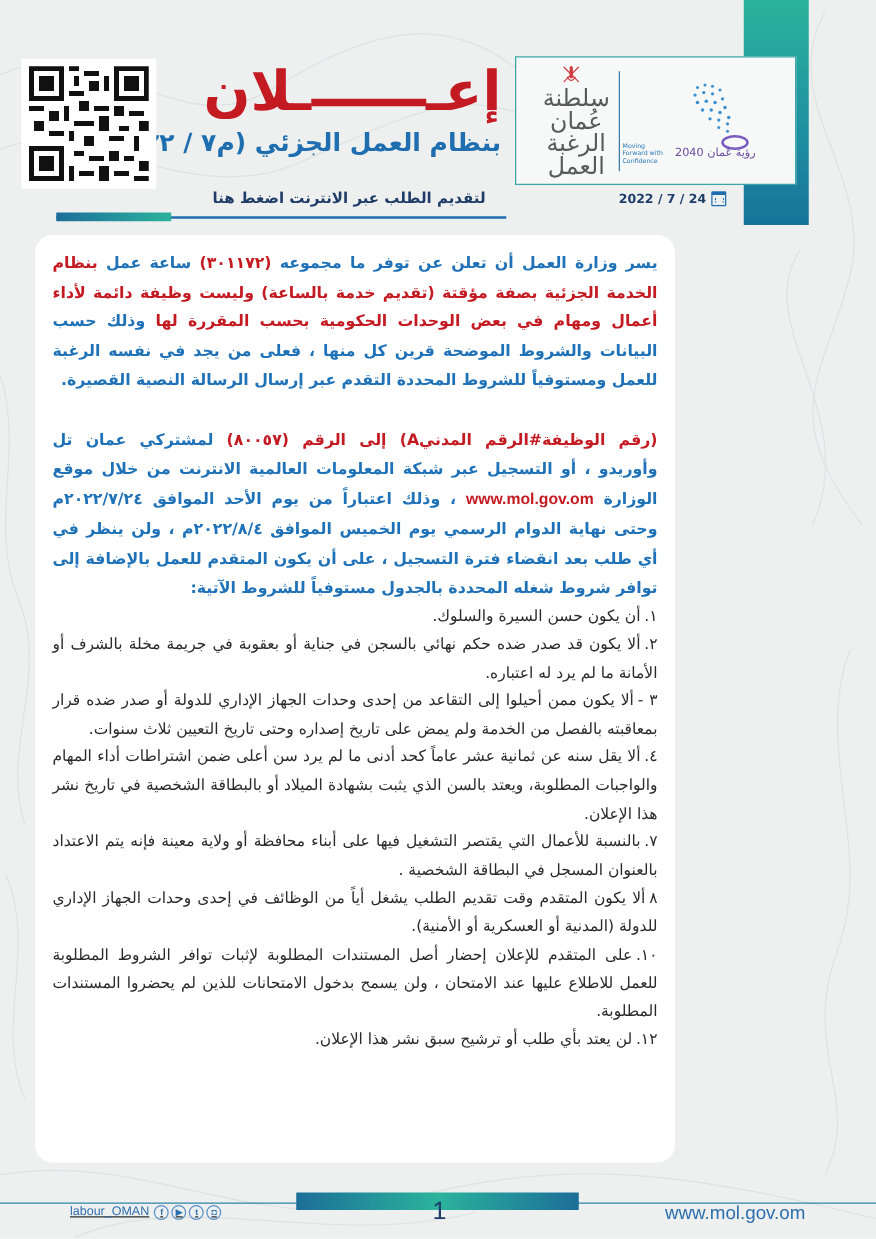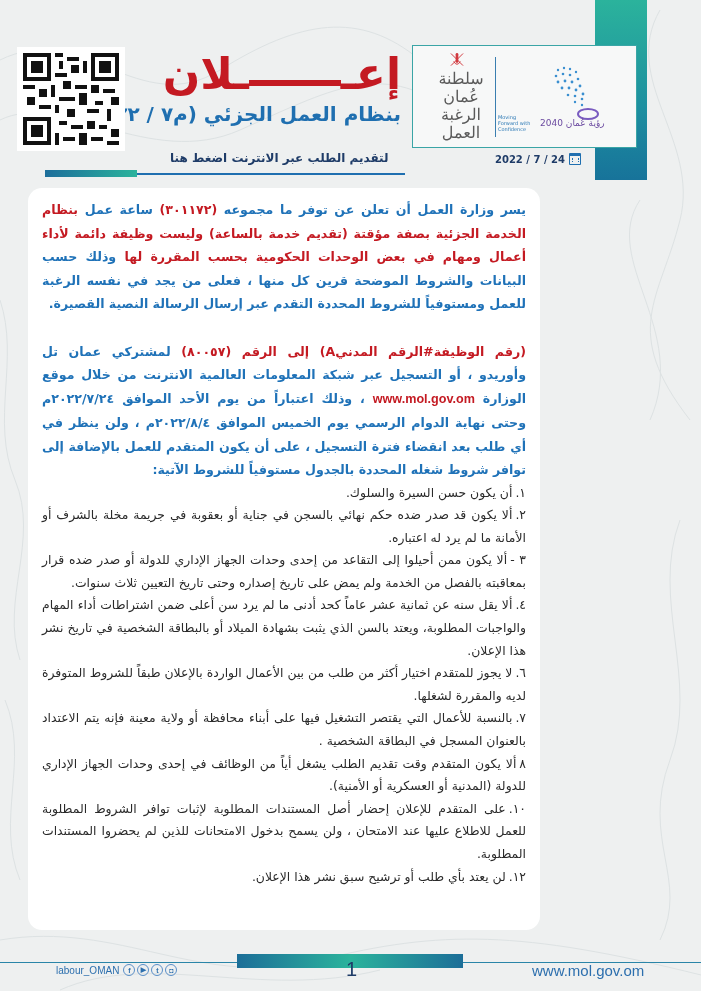--- a/index.html
+++ b/index.html
@@ -22,21 +22,21 @@
   .logo-box {
     position: absolute; left: 412px; top: 45px; width: 225px; height: 103px;
     background: #f7f8f8; border: 1px solid #3aa5a6;
     display: flex; align-items: center; justify-content: space-between; padding: 0 8px;
   }
   .ministry-logo {
     width: 72px; height: 90px; display: flex; flex-direction: column; align-items: center; justify-content: center;
   }
   .emblem { width: 38px; height: 36px; }
   .ministry-text {
-    font-family: "DejaVu Serif", serif; font-size: 16px; color: #5a5a5a; line-height: 18px; text-align: center; margin-top: 2px; margin-left: 8px;
+    font-family: "DejaVu Serif", serif; font-size: 19px; color: #5a5a5a; line-height: 18px; text-align: center; margin-top: 2px; margin-left: 8px;
   }
   .logo-divider { width: 1px; height: 80px; background: #3a7eb0; }
   .vision-logo { width: 130px; height: 90px; position: relative; }
   .vision-text {
     position: absolute; bottom: 14px; left: 42px; font-size: 9px; color: #6b4aa0; white-space: nowrap;
   }
   .vision-sub {
     position: absolute; bottom: 10px; left: 0; font-size: 5px; color: #2c79b5; line-height: 6px; width: 38px; text-align: left; direction: ltr;
   }
   .title-main {
@@ -85,21 +85,21 @@
   .cond .num { margin-left: 3px; }
 
   
   .footer-line { position: absolute; left: 0; top: 962px; width: 701px; height: 1px; background: #2a85a8; z-index: 1; }
   .footer-bar {
     position: absolute; left: 237px; top: 954px; width: 226px; height: 14px; z-index: 2;
     background: linear-gradient(90deg, #1c6e98 0%, #2bb39c 50%, #1c6e98 100%);
   }
   .footer-url { position: absolute; left: 532px; top: 962px; font-size: 15px; color: #2c6fae; direction: ltr; font-family: "Liberation Sans", sans-serif; z-index: 2; }
   .page-num { position: absolute; left: 346px; top: 958px; font-size: 20px; color: #1f3c68; font-family: "Liberation Sans", sans-serif; z-index: 2; }
-  .social { position: absolute; left: 56px; top: 964px; direction: ltr; display: flex; align-items: flex-end; gap: 2px; z-index: 2; }
+  .social { position: absolute; left: 56px; top: 964px; direction: ltr; display: flex; align-items: flex-start; gap: 2px; z-index: 2; text-decoration: underline; }
   .social-handle { font-size: 10px; color: #2c6fae; font-family: "Liberation Sans", sans-serif; margin-right: 2px; }
   .soc-icon {
     width: 12px; height: 12px; border: 1px solid #5a8fc8; border-radius: 50%;
     font-size: 7px; color: #2c6fae; display: flex; align-items: center; justify-content: center; font-family: "Liberation Sans", sans-serif; font-weight: bold;
   }
 </style>
 </head>
 <body>
 
 <svg class="bg-lines" width="701" height="991" viewBox="0 0 701 991">
@@ -237,21 +237,20 @@
 
   <p class="para">
     <span class="red">(رقم الوظيفة#الرقم المدني‪A‬) إلى الرقم (٨٠٠٥٧)</span><span class="blue"> لمشتركي عمان تل وأوريدو ، أو التسجيل عبر شبكة المعلومات العالمية الانترنت من خلال موقع الوزارة </span><a class="red" style="font-family:'Liberation Sans',sans-serif;">www.mol.gov.om</a><span class="blue"> ، وذلك اعتباراً من يوم الأحد الموافق ٢٠٢٢/٧/٢٤م وحتى نهاية الدوام الرسمي يوم الخميس الموافق ٢٠٢٢/٨/٤م ، ولن ينظر في أي طلب بعد انقضاء فترة التسجيل ، على أن يكون المتقدم للعمل بالإضافة إلى توافر شروط شغله المحددة بالجدول مستوفياً للشروط الآتية:</span>
   </p>
 
   <div>
     <p class="cond"><span class="num">١.</span><span>أن يكون حسن السيرة والسلوك.</span></p>
     <p class="cond"><span class="num">٢.</span><span>ألا يكون قد صدر ضده حكم نهائي بالسجن في جناية أو بعقوبة في جريمة مخلة بالشرف أو الأمانة ما لم يرد له اعتباره.</span></p>
     <p class="cond"><span class="num">٣ -</span><span>ألا يكون ممن أحيلوا إلى التقاعد من إحدى وحدات الجهاز الإداري للدولة أو صدر ضده قرار بمعاقبته بالفصل من الخدمة ولم يمض على تاريخ إصداره وحتى تاريخ التعيين ثلاث سنوات.</span></p>
     <p class="cond"><span class="num">٤.</span><span>ألا يقل سنه عن ثمانية عشر عاماً كحد أدنى ما لم يرد سن أعلى ضمن اشتراطات أداء المهام والواجبات المطلوبة، ويعتد بالسن الذي يثبت بشهادة الميلاد أو بالبطاقة الشخصية في تاريخ نشر هذا الإعلان.</span></p>
-    <p class="cond"><span class="num">٦.</span><span>لا يجوز للمتقدم اختيار أكثر من طلب من بين الأعمال الواردة بالإعلان طبقاً للشروط المتوفرة لديه والمقررة لشغلها.</span></p>
     <p class="cond"><span class="num">٧.</span><span>بالنسبة للأعمال التي يقتصر التشغيل فيها على أبناء محافظة أو ولاية معينة فإنه يتم الاعتداد بالعنوان المسجل في البطاقة الشخصية .</span></p>
     <p class="cond"><span class="num">٨</span><span>ألا يكون المتقدم وقت تقديم الطلب يشغل أياً من الوظائف في إحدى وحدات الجهاز الإداري للدولة (المدنية أو العسكرية أو الأمنية).</span></p>
     <p class="cond"><span class="num">١٠.</span><span>على المتقدم للإعلان إحضار أصل المستندات المطلوبة لإثبات توافر الشروط المطلوبة للعمل للاطلاع عليها عند الامتحان ، ولن يسمح بدخول الامتحانات للذين لم يحضروا المستندات المطلوبة.</span></p>
     <p class="cond"><span class="num">١٢.</span><span>لن يعتد بأي طلب أو ترشيح سبق نشر هذا الإعلان.</span></p>
   </div>
 </div>
 
 <div class="footer-line"></div>
 <div class="footer-bar"></div>
 <div class="page-num">1</div>

